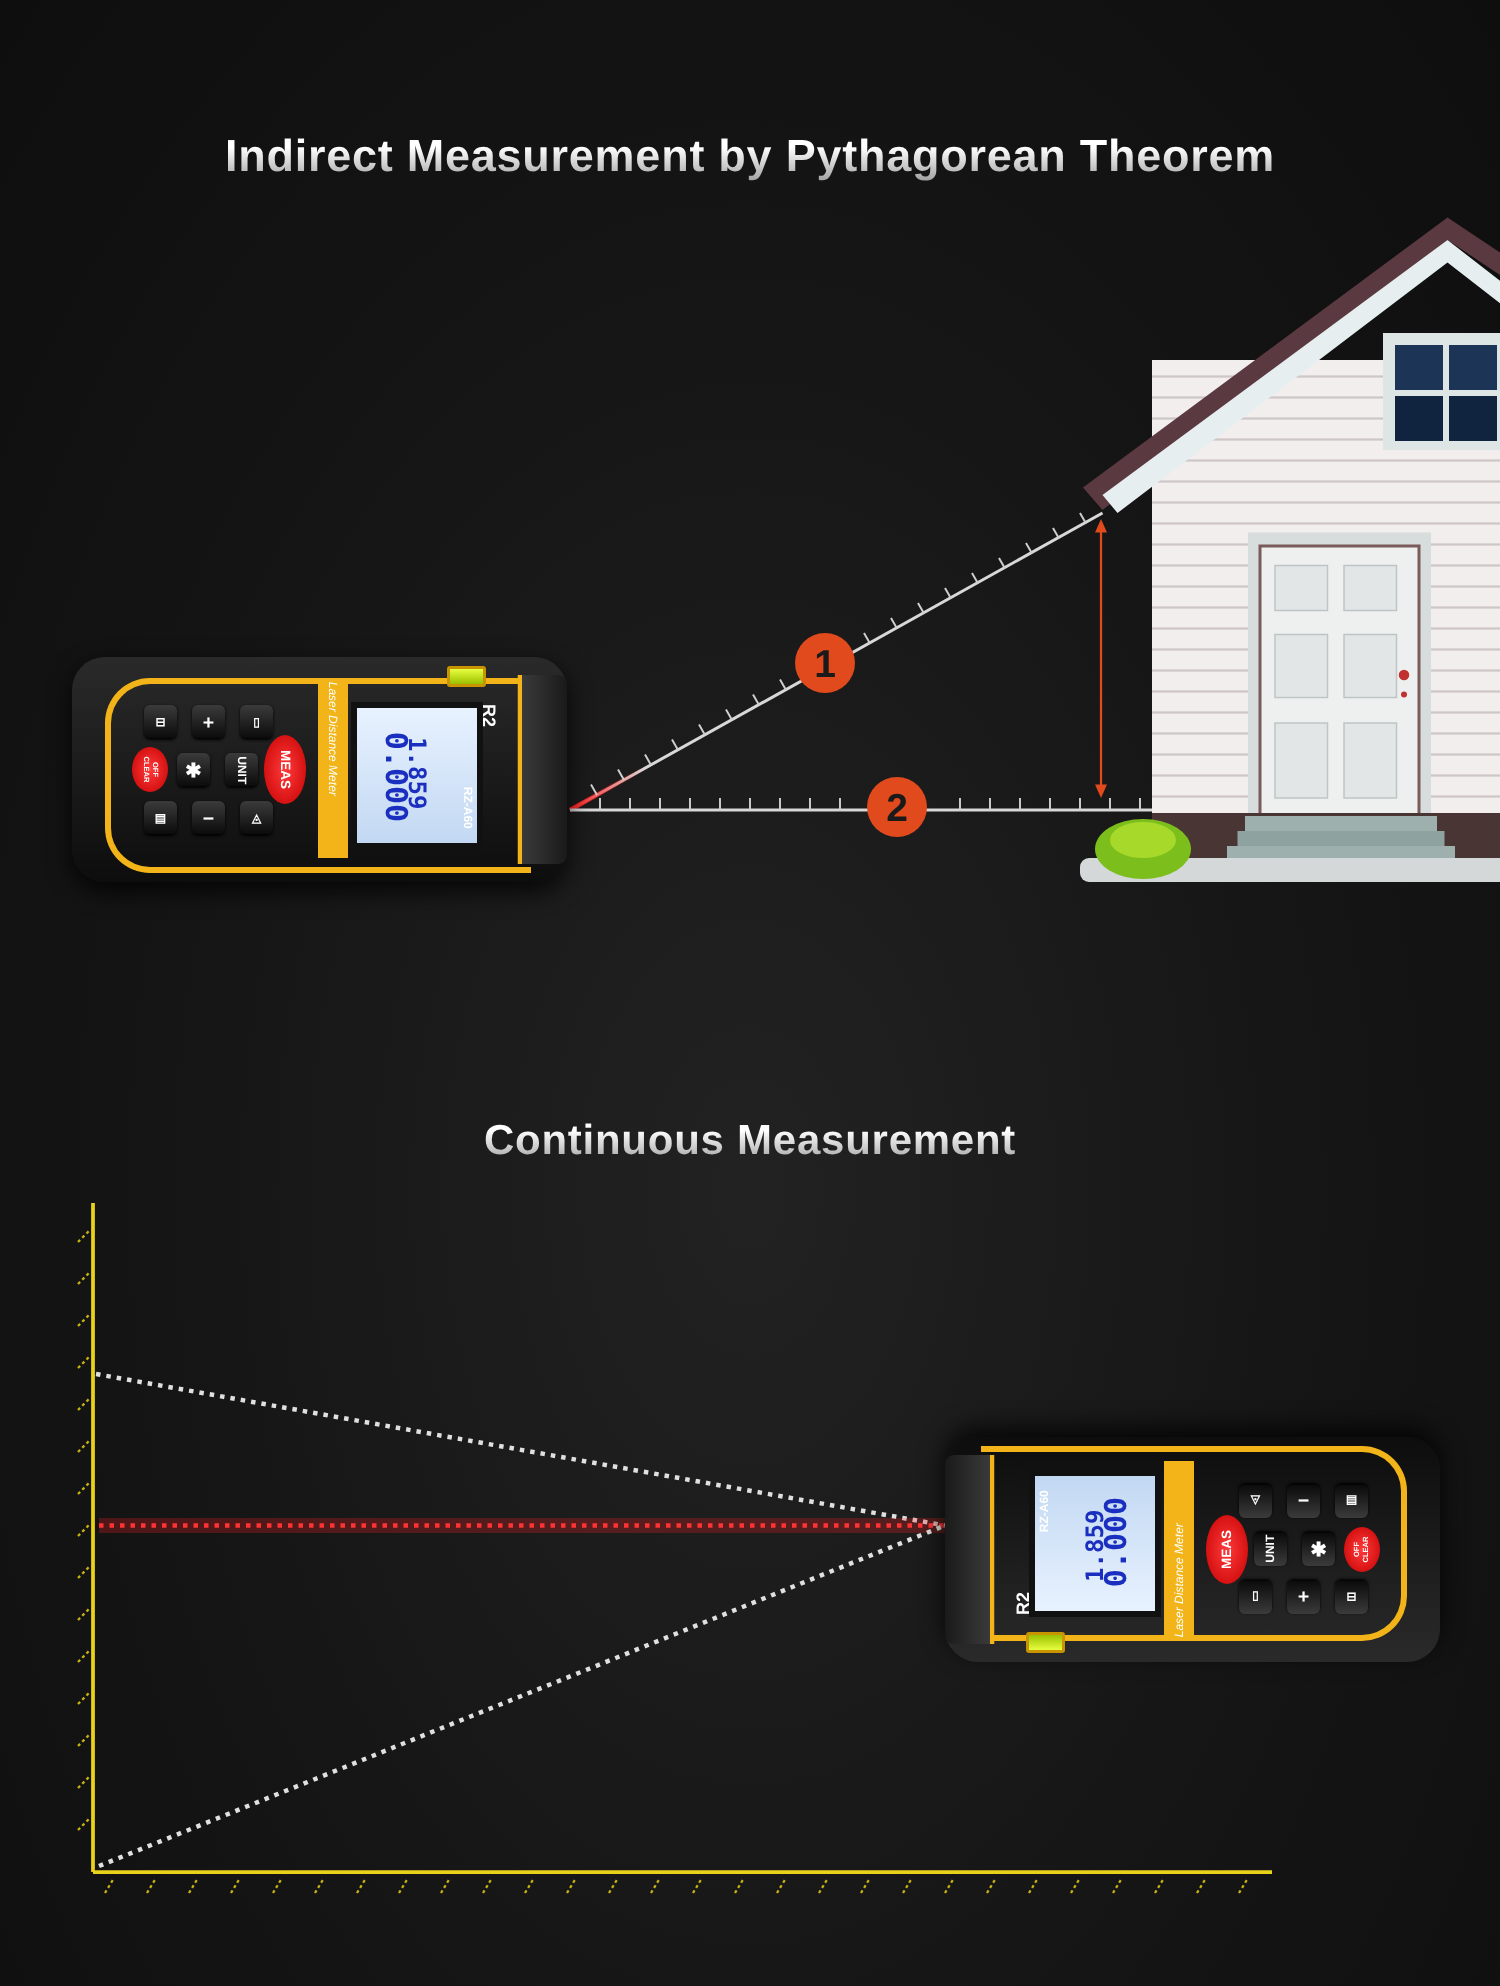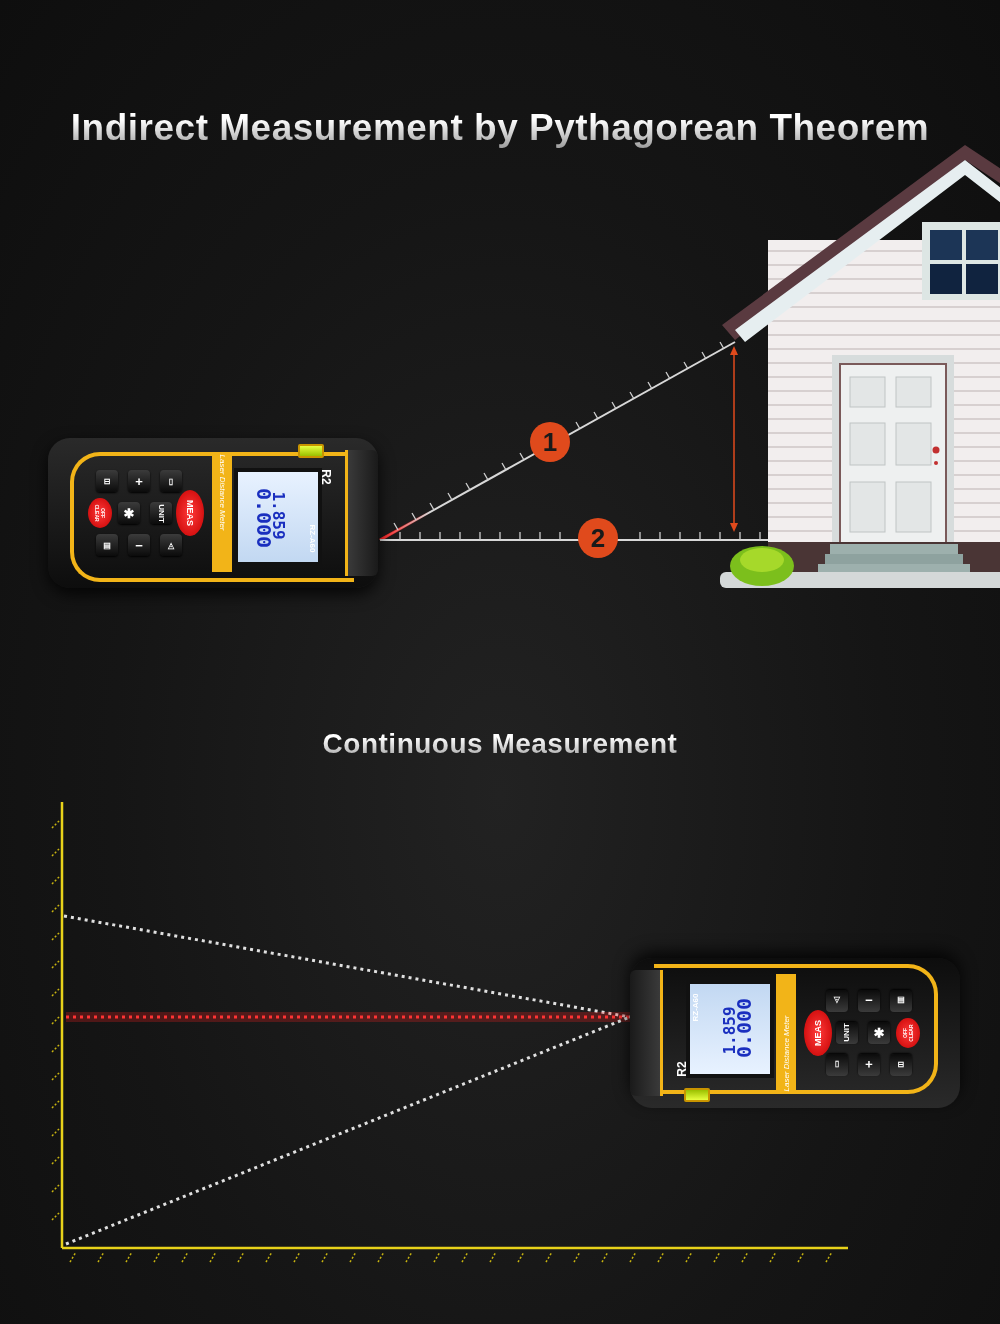--- a/index.html
+++ b/index.html
@@ -1,21 +1,21 @@
 <!DOCTYPE html>
 <html><head>
 <meta charset="utf-8">
 <style>
   html,body{margin:0;padding:0;}
   body{width:1000px;height:1324px;overflow:hidden;background:#121212;font-family:"Liberation Sans",sans-serif;position:relative;}
   .bg{position:absolute;inset:0;background:radial-gradient(ellipse at 50% 60%,#222 0%,#151515 55%,#0e0e0e 100%);}
   .title{position:absolute;left:0;width:1000px;text-align:center;font-weight:bold;color:#eee;
     background:linear-gradient(#ffffff 30%,#9a9a9a 100%);-webkit-background-clip:text;background-clip:text;-webkit-text-fill-color:transparent;letter-spacing:0.5px;}
-  .t1{top:107px;font-size:37px;}
-  .t2{top:728px;font-size:28px;}
+  .t1{top:88px;font-size:30px;}
+  .t2{top:744px;font-size:28px;}
   svg{position:absolute;left:0;top:0;}
   .device{position:absolute;width:330px;height:150px;}
   .dev-body{position:absolute;inset:0;border-radius:22px;background:linear-gradient(#2a2a2a,#0d0d0d);box-shadow:0 6px 16px rgba(0,0,0,.8);}
   .dev-yellow{position:absolute;left:22px;top:14px;width:280px;height:122px;border:4px solid #f2b418;border-radius:30px 0 0 30px;border-right:none;}
   .dev-end{position:absolute;right:0;top:12px;width:30px;height:126px;background:linear-gradient(90deg,#3a3a3a,#1a1a1a);border-left:3px solid #f2b418;border-radius:0 6px 6px 0;}
   .dev-label{position:absolute;left:164px;top:18px;width:20px;height:116px;background:#f2b418;}
   .dev-label span{position:absolute;left:-44px;top:48px;width:108px;transform:rotate(90deg);font-size:8px;font-style:italic;color:#fff;white-space:nowrap;}
   .lcd{position:absolute;left:186px;top:30px;width:80px;height:90px;background:linear-gradient(#e8f2ff,#c2d8f2);border:4px solid #111;}
   .lcd-num{position:absolute;font-family:"DejaVu Sans Mono",monospace;color:#1a2fbf;font-weight:bold;transform:rotate(90deg);white-space:nowrap;}
   .n1{left:16px;top:34px;font-size:16px;}

